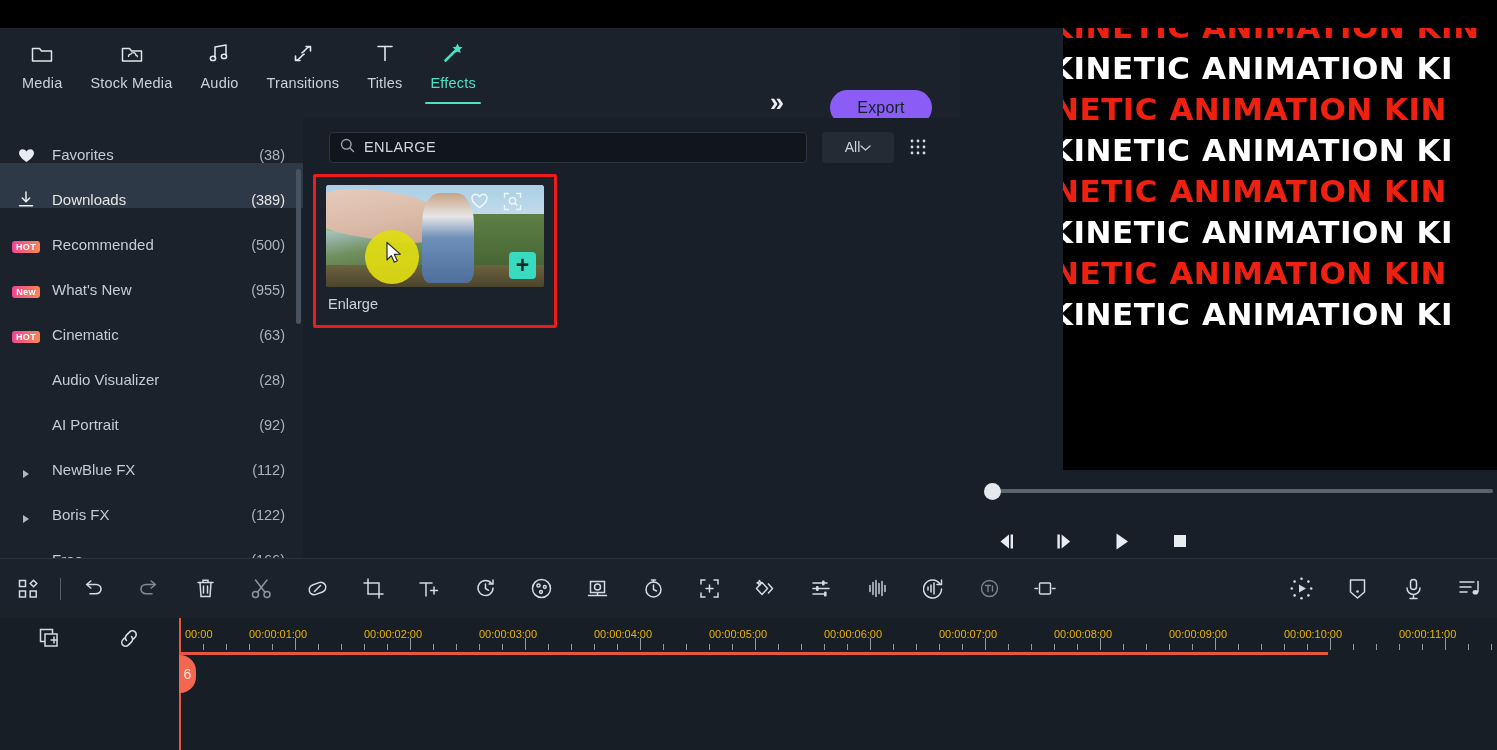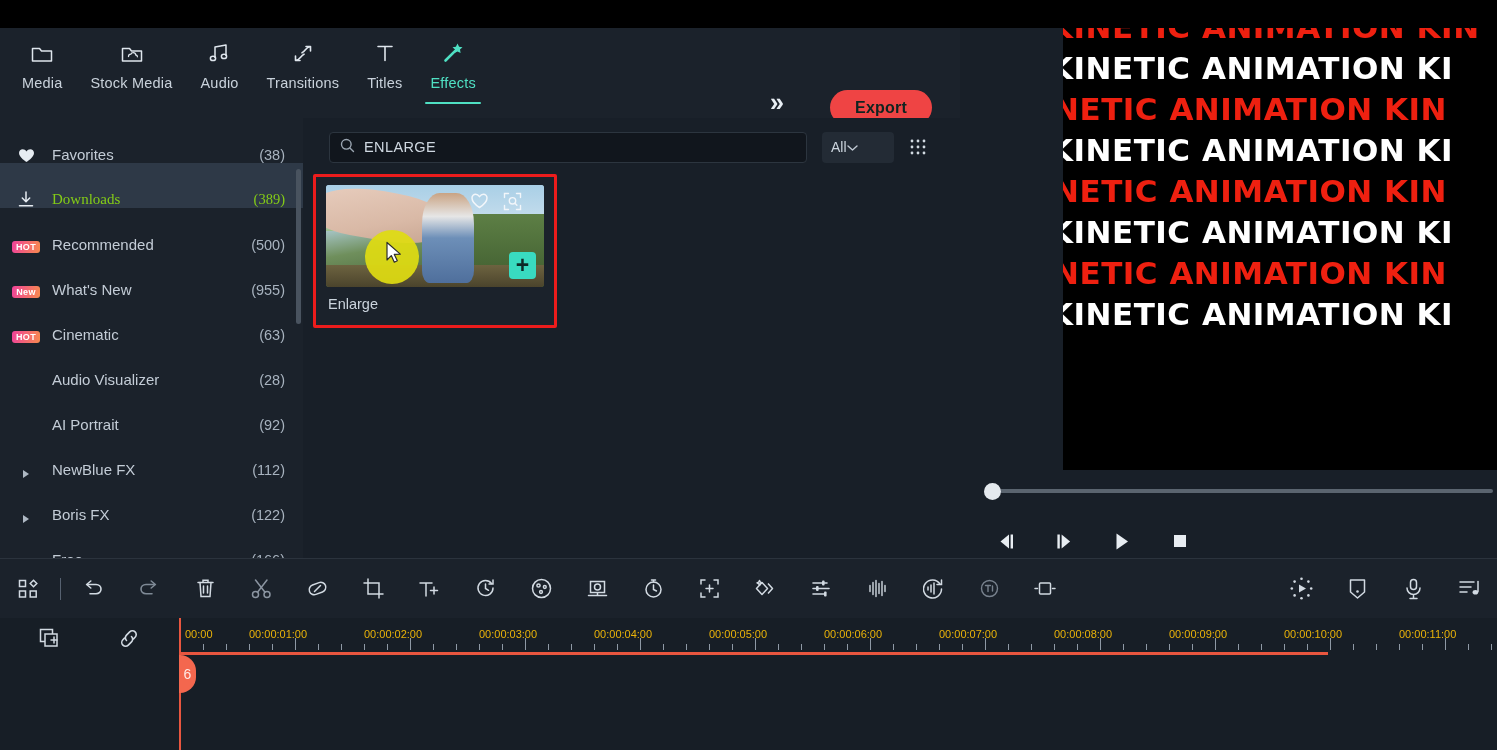--- a/index.html
+++ b/index.html
@@ -32,39 +32,39 @@
   .navtab.active .underline {
     position:absolute; left:50%; transform:translateX(-50%); bottom:14px;
     width:56px; height:2px; background:#4fe0c3; border-radius:2px;
   }
   .chev2 {
     position:absolute; left:770px; top:62px; font-size:25px; color:#e8eef4;
     cursor:pointer; line-height:1; font-weight:600;
   }
   .exportbtn {
     position:absolute; left:830px; top:62px; width:102px; height:35px;
-    background:#ef4444; border-radius:18px; color:#102420;
-    font-size:16px; font-weight:bold; display:flex; align-items:center; justify-content:center;
+    background:#8b5cf6; border-radius:18px; color:#102420;
+    font-size:16px; font-weight:normal; display:flex; align-items:center; justify-content:center;
     cursor:pointer; letter-spacing:.2px;
   }
 
   
   .sidebar {
     position:absolute; left:0; top:118px; width:303px; height:440px;
     background:#1b222b; overflow:hidden;
   }
   .side-item {
     height:45px; display:flex; align-items:flex-end; padding:0 18px 0 0;
     cursor:pointer; position:relative;
   }
   .side-item.sel { background:#2e3947; }
   .side-icon { width:52px; display:flex; align-items:center; justify-content:center; flex:0 0 52px; }
   .side-label { flex:1; font-size:15px; color:#c3ccd6; white-space:nowrap; }
   .side-count { font-size:14.5px; color:#a8b3bf; }
-  .side-item.sel .side-label, .side-item.sel .side-count { color:#84cc16;font-family:Liberation Serif, serif; }
+  .side-item.sel .side-label, .side-item.sel .side-count { color:#e5e5e5; }
   .badge {
     font-size:9px; font-weight:bold; color:#fff; padding:1.5px 4px 1.5px 4px;
     border-radius:3px; letter-spacing:.3px; line-height:1;
     background:linear-gradient(100deg,#f0439a 0%,#f78a4e 100%);
   }
   .tri { width:0;height:0;border-left:6px solid #aeb8c3;border-top:4.5px solid transparent;border-bottom:4.5px solid transparent; }
   .side-scroll { position:absolute; right:2px; top:6px; width:5px; height:155px; background:#49535f; border-radius:3px; }
   .collapse-arrow {
     position:absolute; left:309px; top:330px; width:0;height:0;
     border-right:10px solid #b9c3cd; border-top:9px solid transparent; border-bottom:9px solid transparent;
@@ -77,21 +77,21 @@
   .searchbox {
     width:478px; height:31px; background:#11161d; border:1px solid #2c353f; border-radius:4px;
     display:flex; align-items:center; padding:0 10px; gap:9px; cursor:text;
   }
   .searchbox input {
     background:transparent; border:0; outline:0; color:#cfd8e1; font-size:14.5px;
     font-family:"Liberation Sans", sans-serif; width:100%; letter-spacing:.4px;
   }
   .filtersel {
     margin-left:15px; width:72px; height:31px; background:#232b35; border-radius:4px;
-    display:flex; align-items:center; justify-content:flex-start; padding:0 9px;
+    display:flex; align-items:center; justify-content:center; padding:0 9px;
     font-size:14px; color:#cbd4dd; cursor:pointer;
   }
   .gridview { margin-left:15px; cursor:pointer; display:flex; align-items:center; }
 
   .effect-card {
     position:absolute; left:313px; top:174px; width:244px; height:154px;
     border:3px solid #ec1c1c; background:#1b222b; border-radius:2px;
     display:flex; flex-direction:column; cursor:pointer;
   }
   .thumb {

